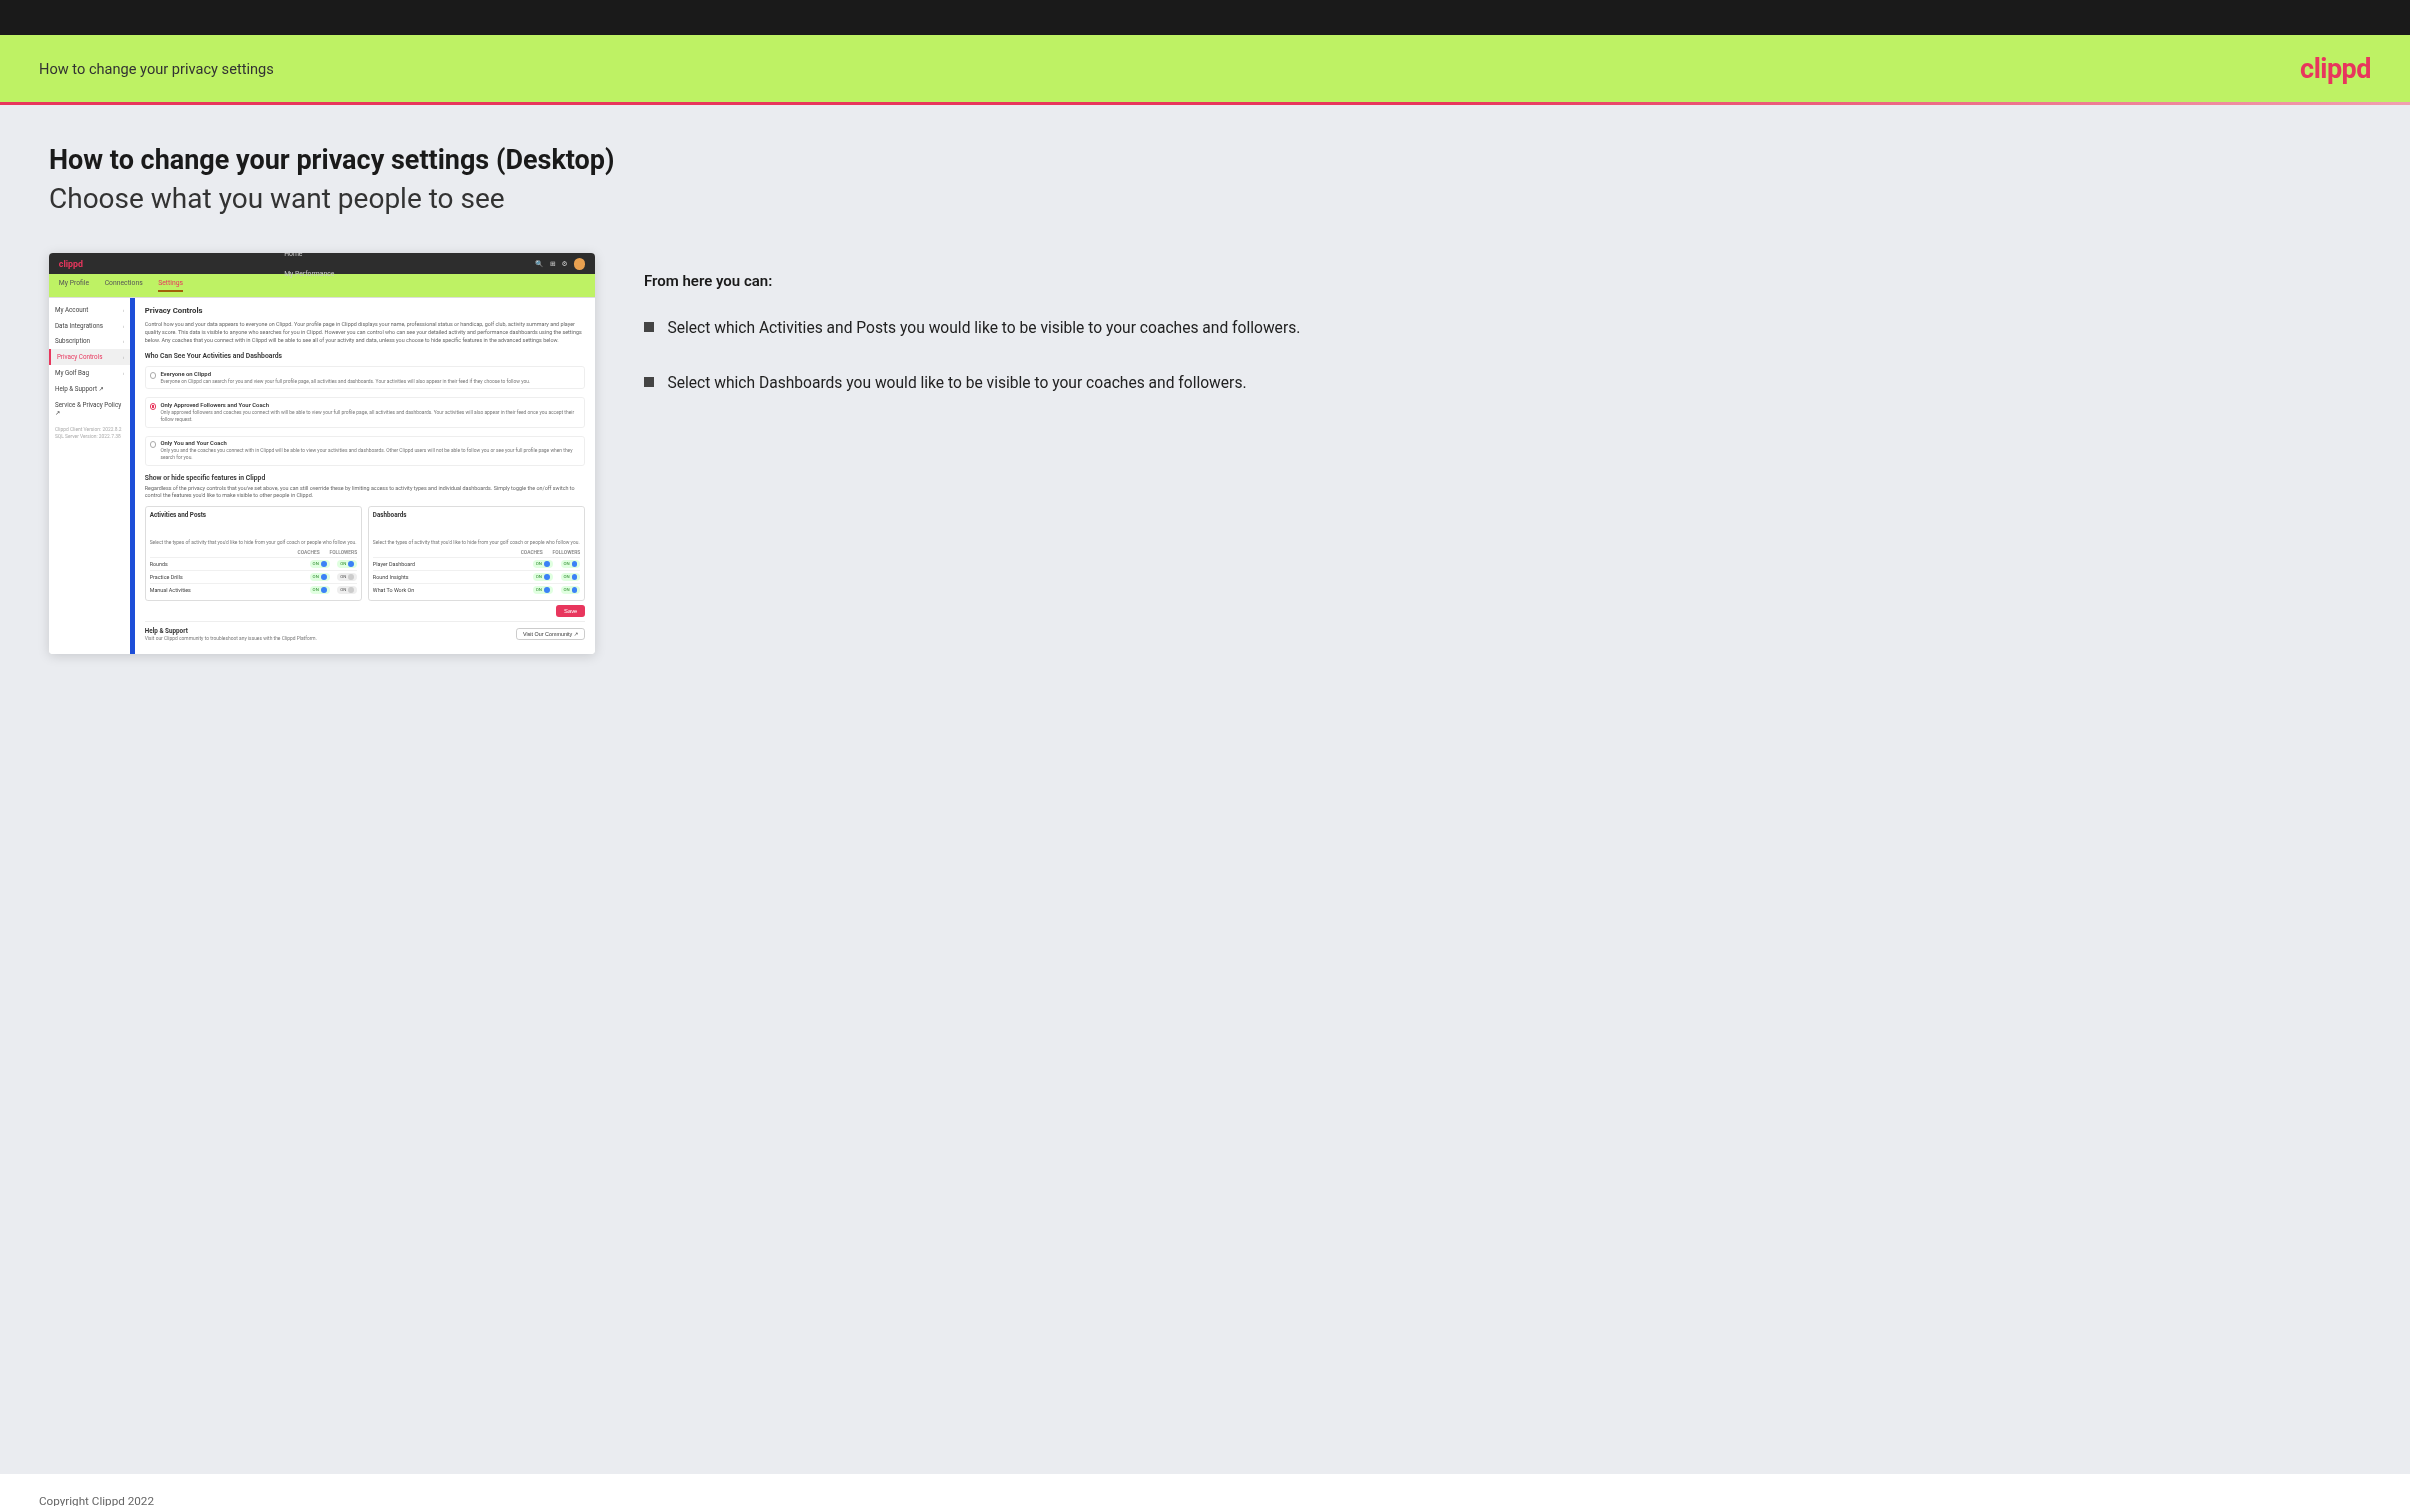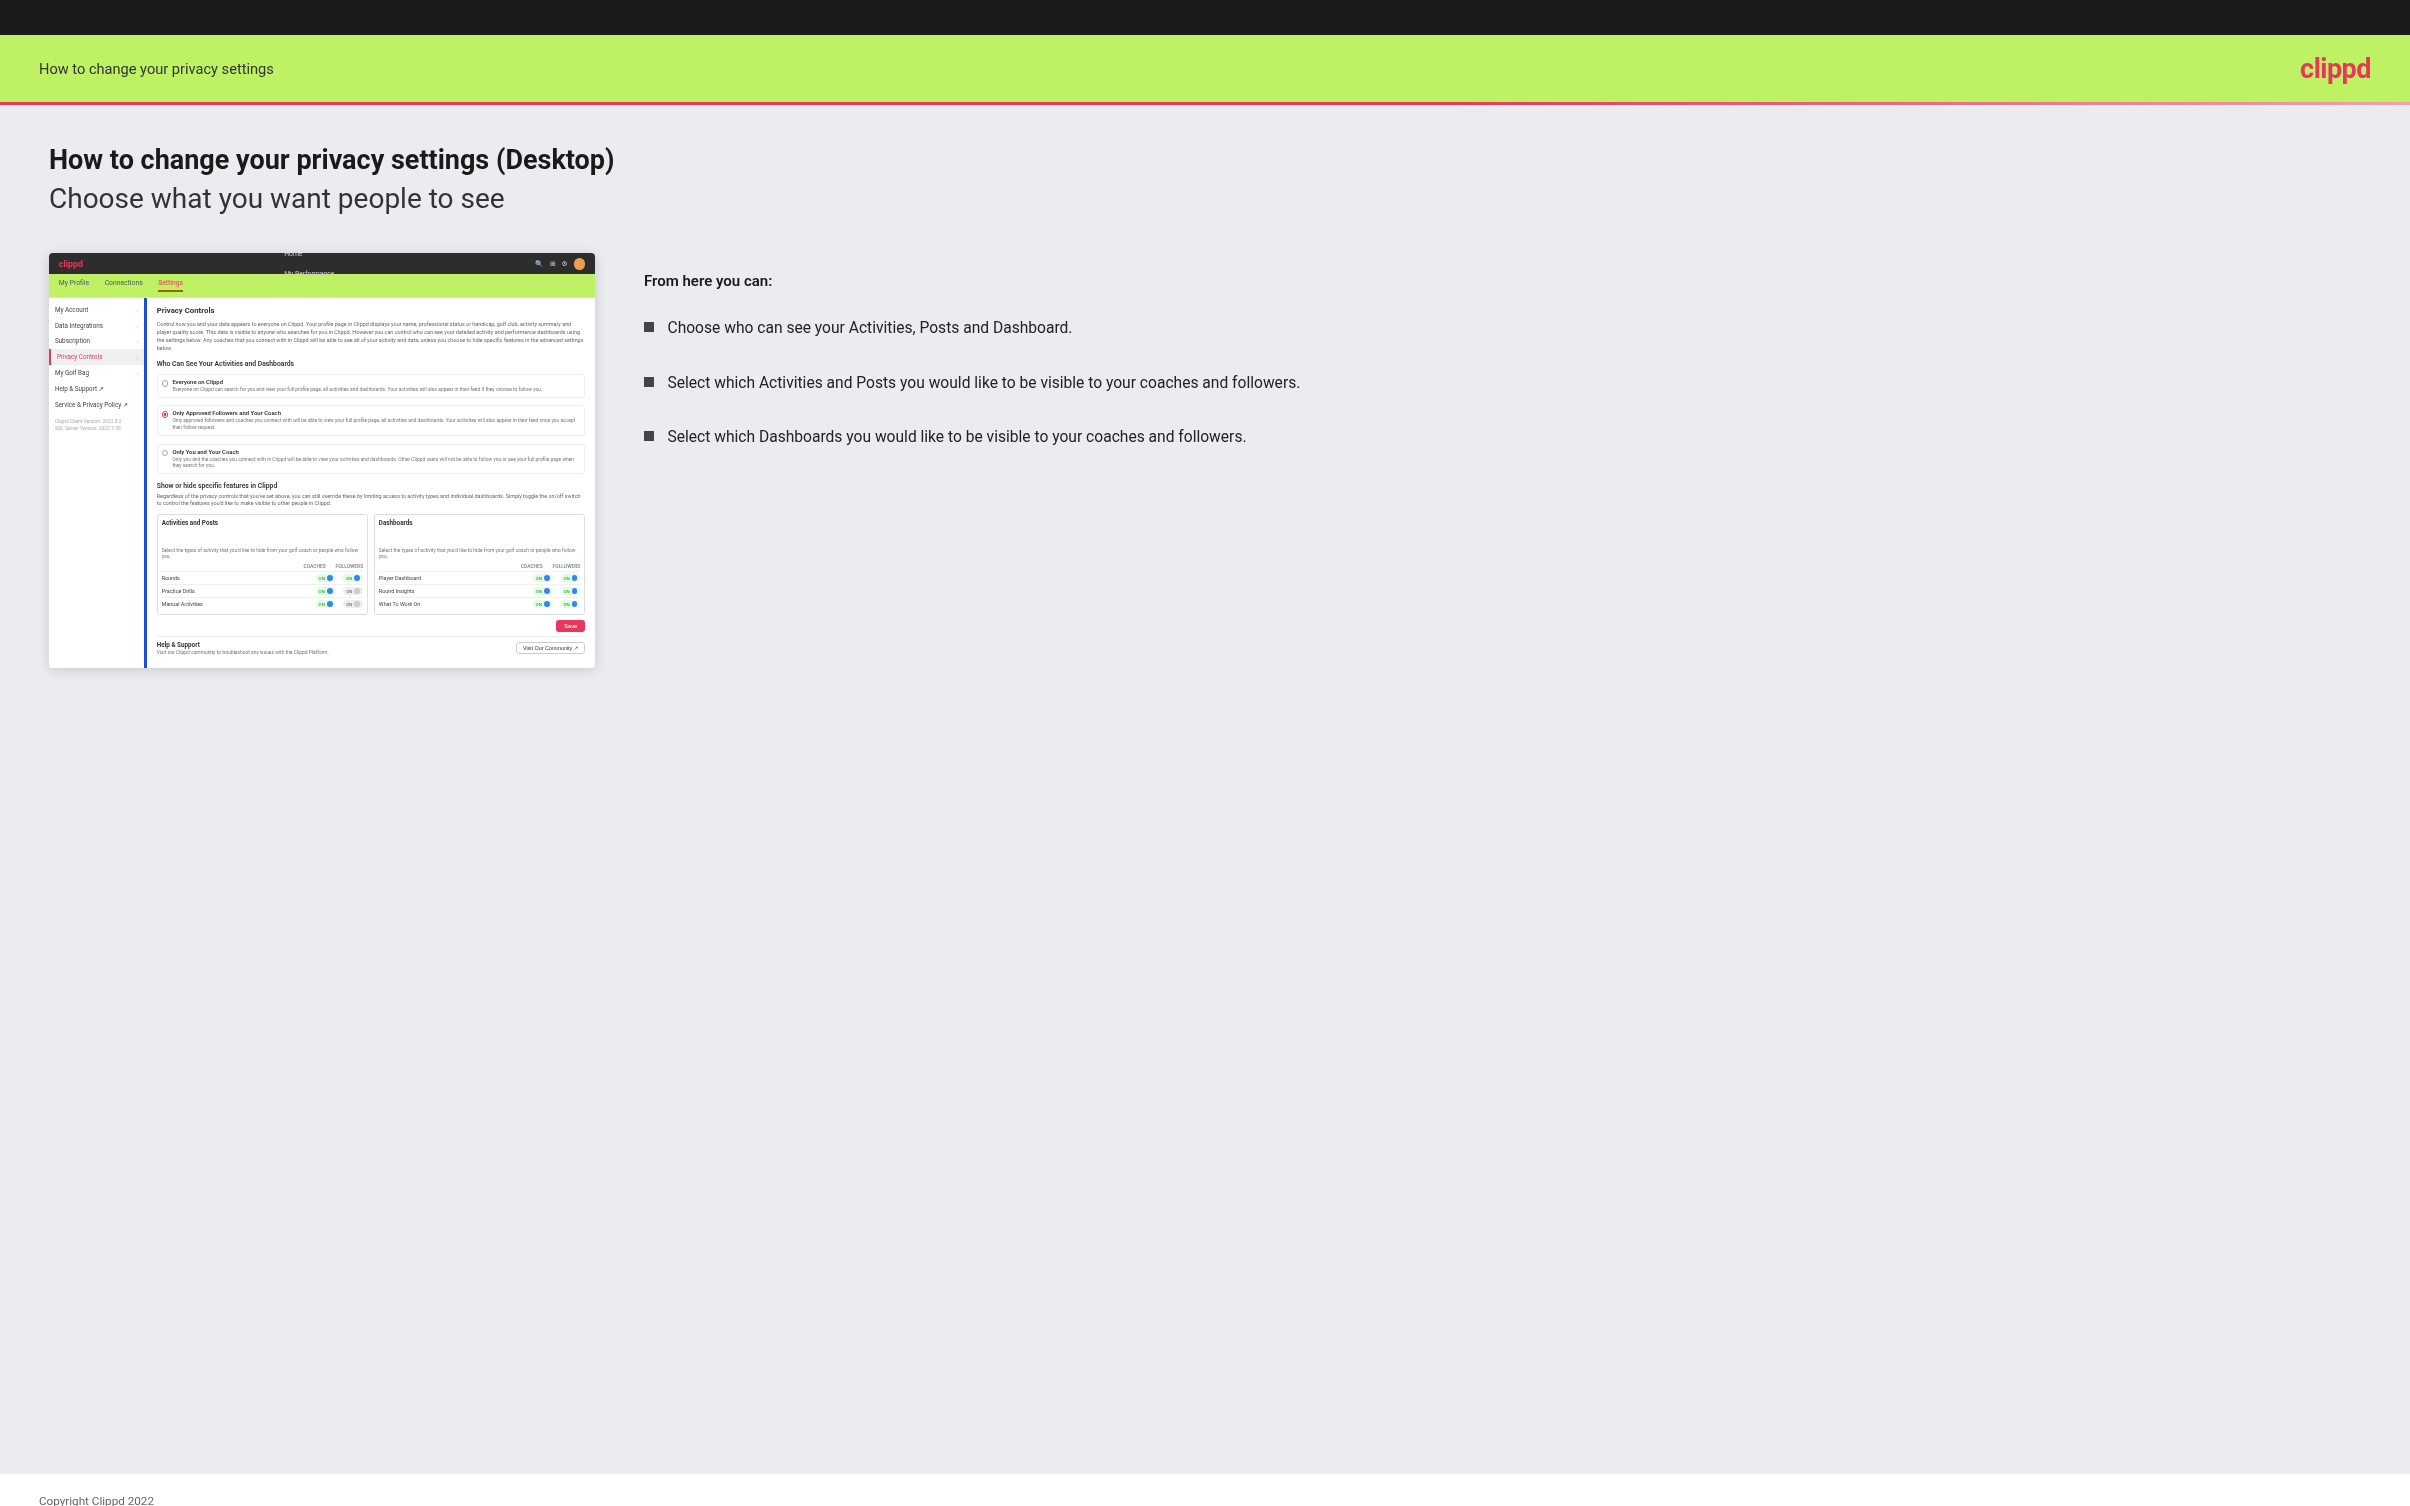--- a/index.html
+++ b/index.html
@@ -173,23 +173,23 @@
       border-bottom: 2px solid #a16207;
     }
 
     
     .app-body {
       display: flex;
     }
 
     
     .app-sidebar {
-      width: 98px;
+      width: 86px;
       background: #fff;
-      border-right: 3px solid #1d4ed8;
+      border-right: 5px solid #1d4ed8;
       padding: 3.9px 0;
       flex-shrink: 0;
     }
     .sidebar-item {
       display: flex;
       align-items: center;
       justify-content: space-between;
       padding: 3.9px 5.9px;
       font-size: 6.3px;
       color: #444;
@@ -601,24 +601,20 @@
           </div>
         </div>
       </div>
     </div>
 
     <div class="info-panel">
       <div class="info-panel-title">From here you can:</div>
       <ul class="info-bullets">
         <li>
           <div class="bullet-square"></div>
-          <span>Choose who can see your Activities, Posts and Dashboard.</span>
-        </li>
-        <li>
-          <div class="bullet-square"></div>
           <span>Select which Activities and Posts you would like to be visible to your coaches and followers.</span>
         </li>
         <li>
           <div class="bullet-square"></div>
           <span>Select which Dashboards you would like to be visible to your coaches and followers.</span>
         </li>
       </ul>
     </div>
 
   </div>

